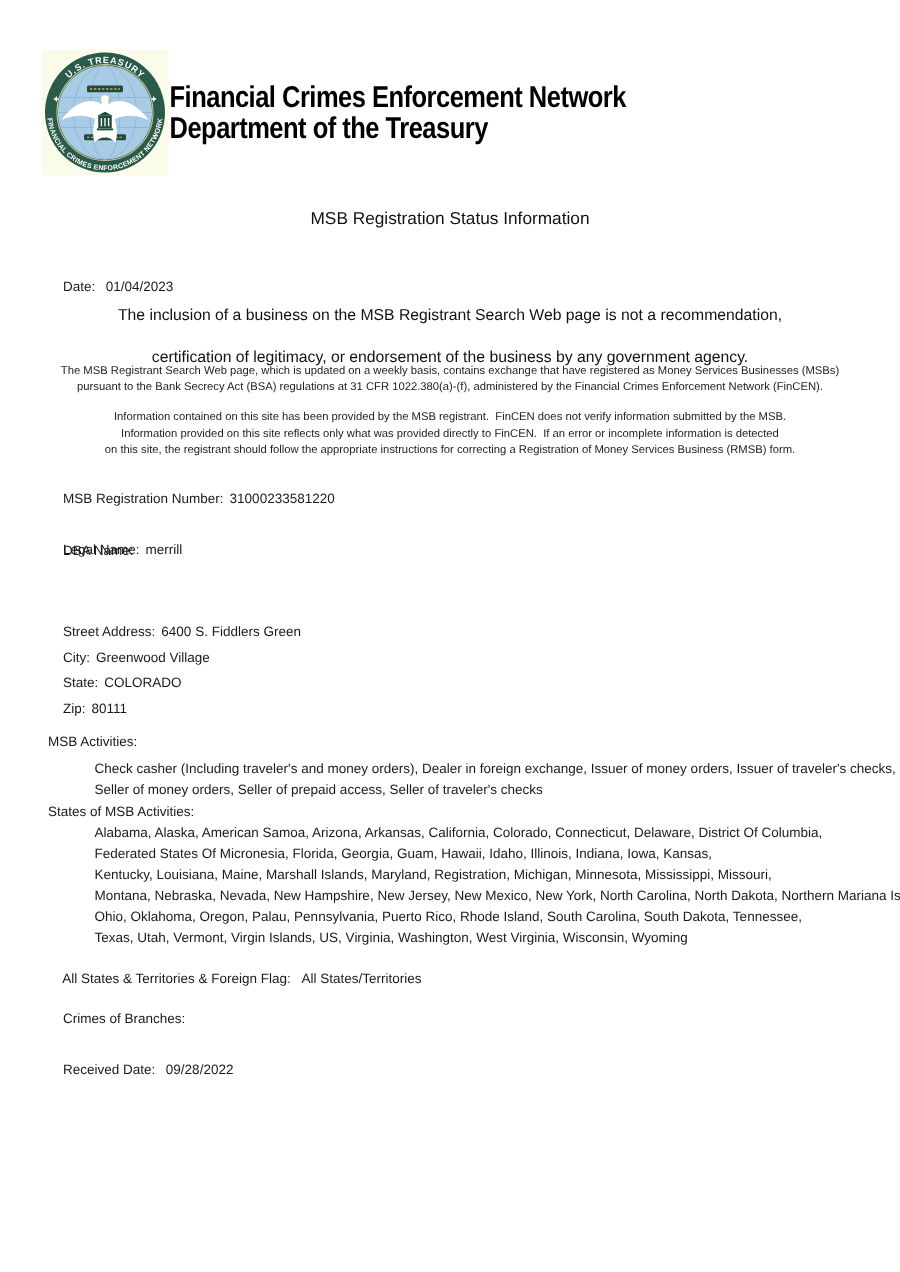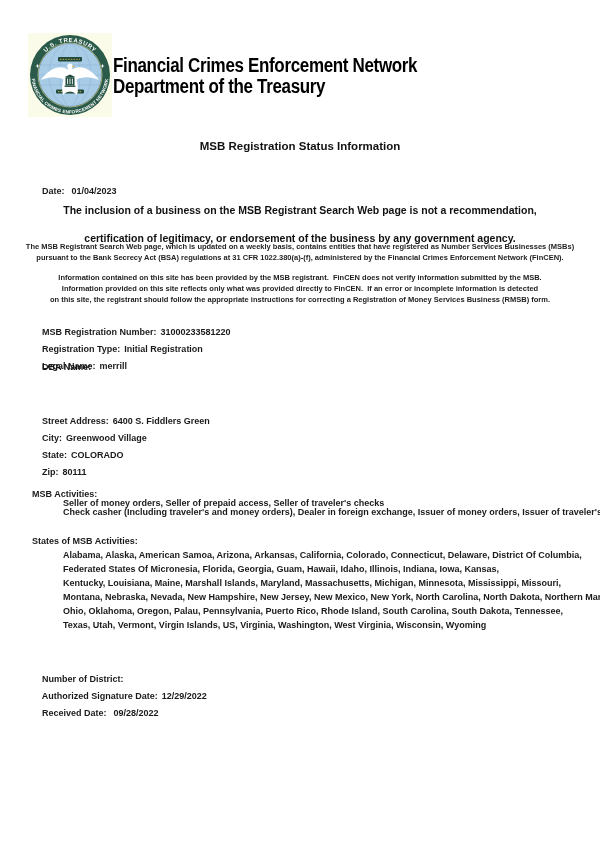--- a/index.html
+++ b/index.html
@@ -1,20 +1,20 @@
 <!DOCTYPE html>
 <html><head>
 <meta charset="utf-8">
 <style>
   html,body { margin:0; padding:0; background:#ffffff; }
   .page {
     position:relative; width:600px; height:848px; background:#ffffff;
     font-family:"Liberation Sans", sans-serif; color:#1a1a1a; overflow:hidden;
   }
-  .t { position:absolute; white-space:pre; font-size:9px; line-height:normal;font-weight:bold; }
+  .t { position:absolute; white-space:pre; font-size:9px; line-height:normal; }
   .center { left:0; width:600px; text-align:center; }
   .lbl32 { left:32px; }
   .ind63 { left:63px; white-space:nowrap; }
   .gap  { margin-left:4px;margin-top:40px; }
   .gap2 { margin-left:7px; }
 
   .seal { position:absolute; left:28px; top:33px; width:84px; height:84px; }
 
   .org {
     position:absolute; left:113px; top:55px;
@@ -89,32 +89,29 @@
 
   <div class="t center title">MSB Registration Status Information</div>
 
   <div class="t lbl32 date">
     <span>Date:</span><span class="gap2">01/04/2023</span>
   </div>
 
   <div class="t center bigline" style="top:204px">The inclusion of a business on the MSB Registrant Search Web page is not a recommendation,</div>
   <div class="t center bigline" style="top:232px">certification of legitimacy, or endorsement of the business by any government agency.</div>
 
-  <div class="t center smline" style="top:242px">The MSB Registrant Search Web page, which is updated on a weekly basis, contains entities that have registered as Number Services Businesses (MSBs)</div>
+  <div class="t center smline" style="top:242px">The MSB Registrant Search Web page, which is updated on a weekly basis, contains exchange that have registered as Money Services Businesses (MSBs)</div>
   <div class="t center smline" style="top:253px">pursuant to the Bank Secrecy Act (BSA) regulations at 31 CFR 1022.380(a)-(f), administered by the Financial Crimes Enforcement Network (FinCEN).</div>
 
   <div class="t center smline" style="top:273px">Information contained on this site has been provided by the MSB registrant.  FinCEN does not verify information submitted by the MSB.</div>
   <div class="t center smline" style="top:284px">Information provided on this site reflects only what was provided directly to FinCEN.  If an error or incomplete information is detected</div>
   <div class="t center smline" style="top:295px">on this site, the registrant should follow the appropriate instructions for correcting a Registration of Money Services Business (RMSB) form.</div>
 
   <div class="t lbl32" style="top:317px">
     <span>MSB Registration Number:</span><span class="gap">31000233581220</span>
-  </div>
-  <div class="t lbl32" style="top:334px">
-    <span>Registration Type:</span><span class="gap">Initial Registration</span>
   </div>
   <div class="t lbl32" style="top:351px">
     <span>Legal Name:</span><span class="gap">merrill</span>
   </div>
   <div class="t lbl32" style="top:352px">
     <span>DBA Name:</span><span class="gap"></span>
   </div>
 
   <div class="t lbl32" style="top:406px">
     <span>Street Address:</span><span class="gap">6400 S. Fiddlers Green</span>
@@ -124,34 +121,34 @@
   </div>
   <div class="t lbl32" style="top:423px">
     <span>City:</span><span class="gap">Greenwood Village</span>
   </div>
   <div class="t lbl32" style="top:457px">
     <span>Zip:</span><span class="gap">80111</span>
   </div>
 
   <div class="t lbl32" style="top:489px">MSB Activities:</div>
   <div class="t ind63" style="top:507px">Check casher (Including traveler's and money orders), Dealer in foreign exchange, Issuer of money orders, Issuer of traveler's checks, Money transmitter,</div>
-  <div class="t ind63" style="top:498px">Seller of money orders, Seller of prepaid access, Seller of traveler's checks</div>
+  <div class="t ind63" style="top:521px">Seller of money orders, Seller of prepaid access, Seller of traveler's checks</div>
 
   <div class="t lbl32" style="top:536px">States of MSB Activities:</div>
   <div class="t ind63" style="top:550px">Alabama, Alaska, American Samoa, Arizona, Arkansas, California, Colorado, Connecticut, Delaware, District Of Columbia,</div>
   <div class="t ind63" style="top:564px">Federated States Of Micronesia, Florida, Georgia, Guam, Hawaii, Idaho, Illinois, Indiana, Iowa, Kansas,</div>
-  <div class="t ind63" style="top:578px">Kentucky, Louisiana, Maine, Marshall Islands, Maryland, Massachusetts, Michigan, Minnesota, Mississippi, Missouri,</div>
+  <div class="t ind63" style="top:578px">Kentucky, Louisiana, Maine, Marshall Islands, Maryland, Registration, Michigan, Minnesota, Mississippi, Missouri,</div>
   <div class="t ind63" style="top:592px">Montana, Nebraska, Nevada, New Hampshire, New Jersey, New Mexico, New York, North Carolina, North Dakota, Northern Mariana Islands,</div>
   <div class="t ind63" style="top:606px">Ohio, Oklahoma, Oregon, Palau, Pennsylvania, Puerto Rico, Rhode Island, South Carolina, South Dakota, Tennessee,</div>
   <div class="t ind63" style="top:620px">Texas, Utah, Vermont, Virgin Islands, US, Virginia, Washington, West Virginia, Wisconsin, Wyoming</div>
 
+  <div class="t lbl32" style="top:637px">
+    <span>All States &amp; Territories &amp; Foreign Flag:</span><span class="gap2">All States/Territories</span>
+  </div>
 
   <div class="t lbl32" style="top:664px">
-    <span>Number of District:</span><span class="gap"></span>
-  </div>
-  <div class="t lbl32" style="top:681px">
-    <span>Authorized Signature Date:</span><span class="gap">12/29/2022</span>
+    <span>Crimes of Branches:</span><span class="gap"></span>
   </div>
   <div class="t lbl32" style="top:698px">
     <span>Received Date:</span><span class="gap2">09/28/2022</span>
   </div>
 
 </div>
 
 </body></html>

